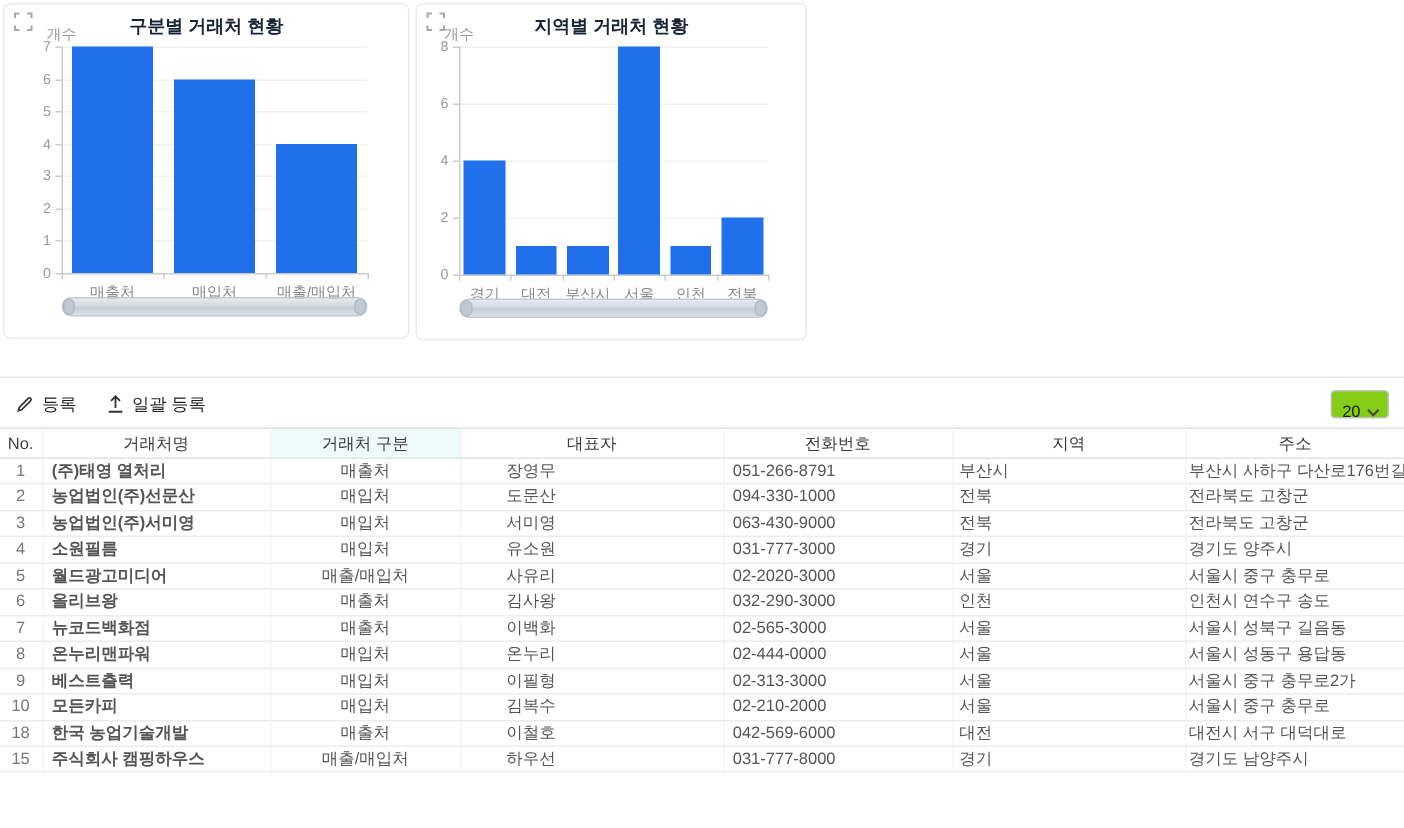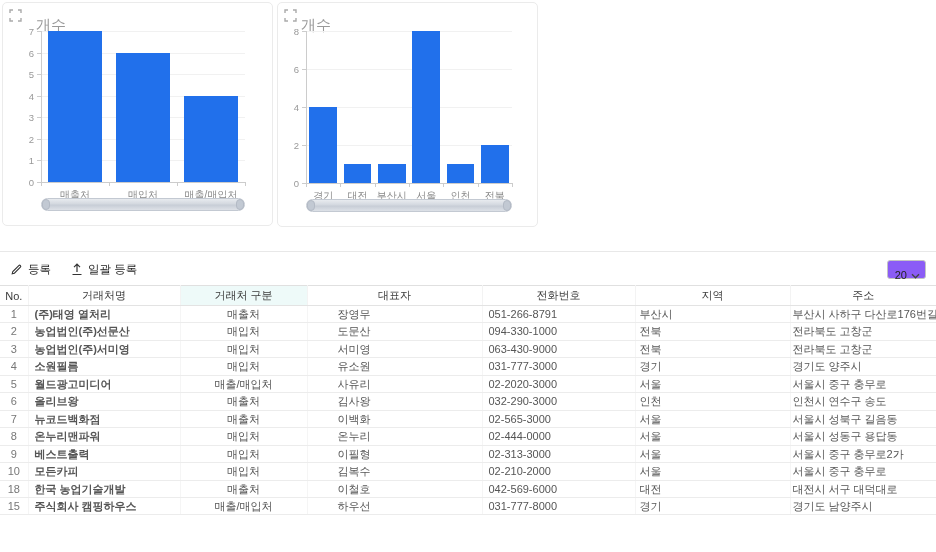--- a/index.html
+++ b/index.html
@@ -5,21 +5,21 @@
   * { margin:0; padding:0; box-sizing:border-box; }
   html,body { background:#fff; }
   body { font-family:"Liberation Sans","DejaVu Sans",sans-serif; }
   #app { position:relative; width:936px; height:552px; background:#fff; overflow:hidden; }
 
   
   .chart-card { position:absolute; background:#fff; border:1px solid #ebebeb; border-radius:5px; }
   .chart-title { position:absolute; top:6px; left:0; right:0; text-align:center;
                  font-size:12px; font-weight:bold; color:#1b2437; }
   .expand-icon { position:absolute; top:5px; left:6px; width:13px; height:13px; cursor:pointer; }
-  .ylabel { position:absolute; font-size:15px; color:#999; text-align:right; }
+  .ylabel { position:absolute; font-size:10px; color:#999; text-align:center; }
   .gridline { position:absolute; height:1px; background:#f1f1f1; }
   .axis-line-y { position:absolute; width:1px; background:#ccc; }
   .axis-line-x { position:absolute; height:1px; background:#ccc; }
   .ytick { position:absolute; width:4px; height:1px; background:#ccc; }
   .xtick { position:absolute; width:1px; height:4px; background:#ccc; }
   .ytick-label { position:absolute; font-size:9.5px; color:#999; text-align:right; width:20px; }
   .cat-label { position:absolute; font-size:10px; color:#888; text-align:center; }
   .bar { position:absolute; }
   .zoom-slider { position:absolute; height:13px; border-radius:7px;
                  background:linear-gradient(180deg,#e8ebef 0%,#d3d8df 45%,#c7cdd6 55%,#dde1e7 100%);
@@ -35,21 +35,21 @@
   
   .toolbar { position:absolute; left:0; top:255px; width:936px; height:28px;
              display:flex; align-items:center; padding:0 10px; }
   .tool-btn { display:flex; align-items:center; gap:5px; font-size:11.5px; color:#222;
               cursor:pointer; background:none; border:none; font-family:inherit; }
   .tool-btn + .tool-btn { margin-left:20px; }
   .tool-btn svg { display:block; }
   .spacer { flex:1; }
   .page-size-select { display:flex; align-items:center; gap:4px; border:1px solid #c4c4c4;
                       border-radius:3px; height:19px; padding:12px 5px 0 7px; font-size:11px;
-                      color:#222; cursor:pointer; background:#8b5cf6; }
+                      color:#222; cursor:pointer; background:#84cc16; }
 
   
   .client-table { position:absolute; left:0; top:285px; width:936px; border-collapse:collapse;
                   table-layout:fixed; font-size:11px; }
   .client-table th { height:20px; font-weight:400; color:#3c3c3c; text-align:center;
                      border-top:1px solid #e0e0e0; border-bottom:1px solid #e3e3e3;
                      border-right:1px solid #f3f3f3; white-space:nowrap; overflow:hidden; cursor:pointer; }
   .client-table th.hl { background:#eefaf9; }
   .client-table td { height:16.45px; color:#555; border-bottom:1px solid #ececec;
                      border-right:1px solid #f5f5f5; white-space:nowrap; overflow:hidden;
@@ -68,20 +68,21 @@
 <body>
 
 <div id="app">
 
   <div class="chart-card" id="card0" style="left:2px;top:2px;width:271px;height:224px;">
     <span class="expand-icon">
       <svg width="13" height="13" viewBox="0 0 13 13" fill="none" stroke="#aaa" stroke-width="1.4">
         <path d="M1 4 V1 H4 M9 1 H12 V4 M12 9 V12 H9 M4 12 H1 V9"></path>
       </svg>
     </span>
+    <div class="chart-title">구분별 거래처 현황</div>
     <div class="ylabel" style="left:13px;top:13px;width:50px;">개수</div>
     <div class="plot"></div>
   <div class="ytick" style="left:34px;top:179px;"></div>
       <div class="ytick-label" style="left:11px;top:174px;">0</div>
       <div class="gridline" style="left:38px;top:157.42857142857144px;width:204px;"></div>
       <div class="ytick" style="left:34px;top:157.42857142857144px;"></div>
       <div class="ytick-label" style="left:11px;top:152.42857142857144px;">1</div>
       <div class="gridline" style="left:38px;top:135.85714285714286px;width:204px;"></div>
       <div class="ytick" style="left:34px;top:135.85714285714286px;"></div>
       <div class="ytick-label" style="left:11px;top:130.85714285714286px;">2</div>
@@ -117,20 +118,21 @@
         <div class="zoom-handle right"></div>
       </div>
     </div>
 
   <div class="chart-card" id="card1" style="left:277px;top:2px;width:261px;height:225px;">
     <span class="expand-icon">
       <svg width="13" height="13" viewBox="0 0 13 13" fill="none" stroke="#aaa" stroke-width="1.4">
         <path d="M1 4 V1 H4 M9 1 H12 V4 M12 9 V12 H9 M4 12 H1 V9"></path>
       </svg>
     </span>
+    <div class="chart-title">지역별 거래처 현황</div>
     <div class="ylabel" style="left:3px;top:13px;width:50px;">개수</div>
     <div class="plot"></div>
   <div class="ytick" style="left:24px;top:180px;"></div>
       <div class="ytick-label" style="left:1px;top:175px;">0</div>
       <div class="gridline" style="left:28px;top:142px;width:206px;"></div>
       <div class="ytick" style="left:24px;top:142px;"></div>
       <div class="ytick-label" style="left:1px;top:137px;">2</div>
       <div class="gridline" style="left:28px;top:104px;width:206px;"></div>
       <div class="ytick" style="left:24px;top:104px;"></div>
       <div class="ytick-label" style="left:1px;top:99px;">4</div>

